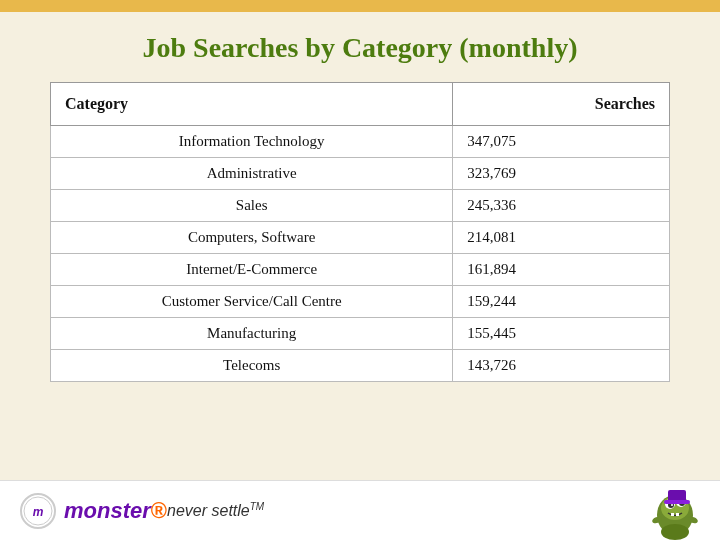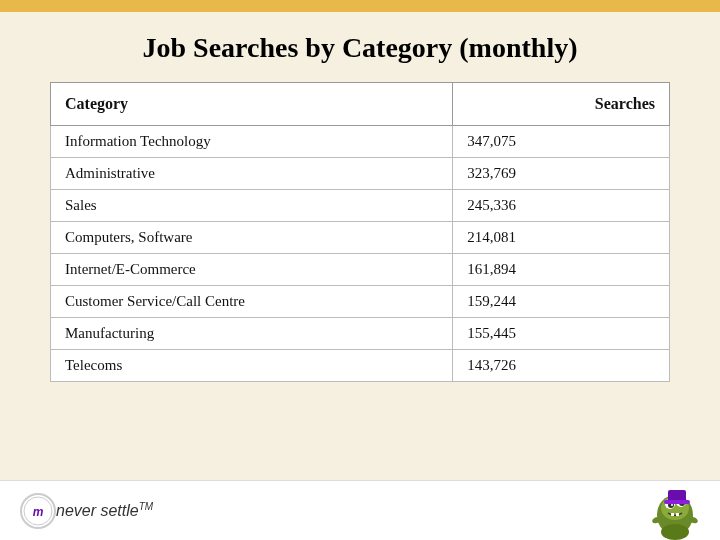--- a/index.html
+++ b/index.html
@@ -20,21 +20,21 @@
     }
 
     .content-area {
       padding: 20px 50px 10px 50px;
     }
 
     .page-title {
       font-size: 28px;
       font-weight: bold;
       text-align: center;
-      color: #000000;
+      color: #4d7c0f;
       margin-bottom: 18px;
     }
 
     table {
       width: 100%;
       border-collapse: collapse;
       background: #fdba74;
       border: 1px solid #999;
     }
 
@@ -73,21 +73,21 @@
     }
 
     tbody td {
       padding: 7px 14px;
       font-size: 15px;
       border: 1px solid #bbb;
       color: #111;
     }
 
     tbody td.cell-category {
-      text-align: left;
+      text-align: center;
     }
 
     tbody td.cell-searches {
       text-align: left;
     }
 
     .footer {
       position: absolute;
       bottom: 0;
       left: 0;
@@ -218,20 +218,23 @@
 </div>
 
 <div class="footer">
   <div class="monster-logo">
     <div class="monster-circle">
       <svg viewBox="0 0 30 30" xmlns="http://www.w3.org/2000/svg">
         <circle cx="15" cy="15" r="14" fill="#fff" stroke="#ccc" stroke-width="1"></circle>
         <text x="15" y="20" text-anchor="middle" font-size="12" font-weight="bold" fill="#6a0dad" font-style="italic" font-family="Arial">m</text>
       </svg>
     </div>
+    <div>
+      <span class="monster-text">monster</span><span class="monster-dot">®</span>
+    </div>
   </div>
   <div class="never-settle">
     <span>never settle</span><span class="tm">TM</span>
   </div>
 
   <div class="footer-monster-img">
     <svg class="monster-char" viewBox="0 0 80 60" xmlns="http://www.w3.org/2000/svg">
 
       <ellipse cx="55" cy="35" rx="18" ry="20" fill="#6a8a2a"></ellipse>
       <ellipse cx="55" cy="28" rx="14" ry="12" fill="#8aaa3a"></ellipse>

